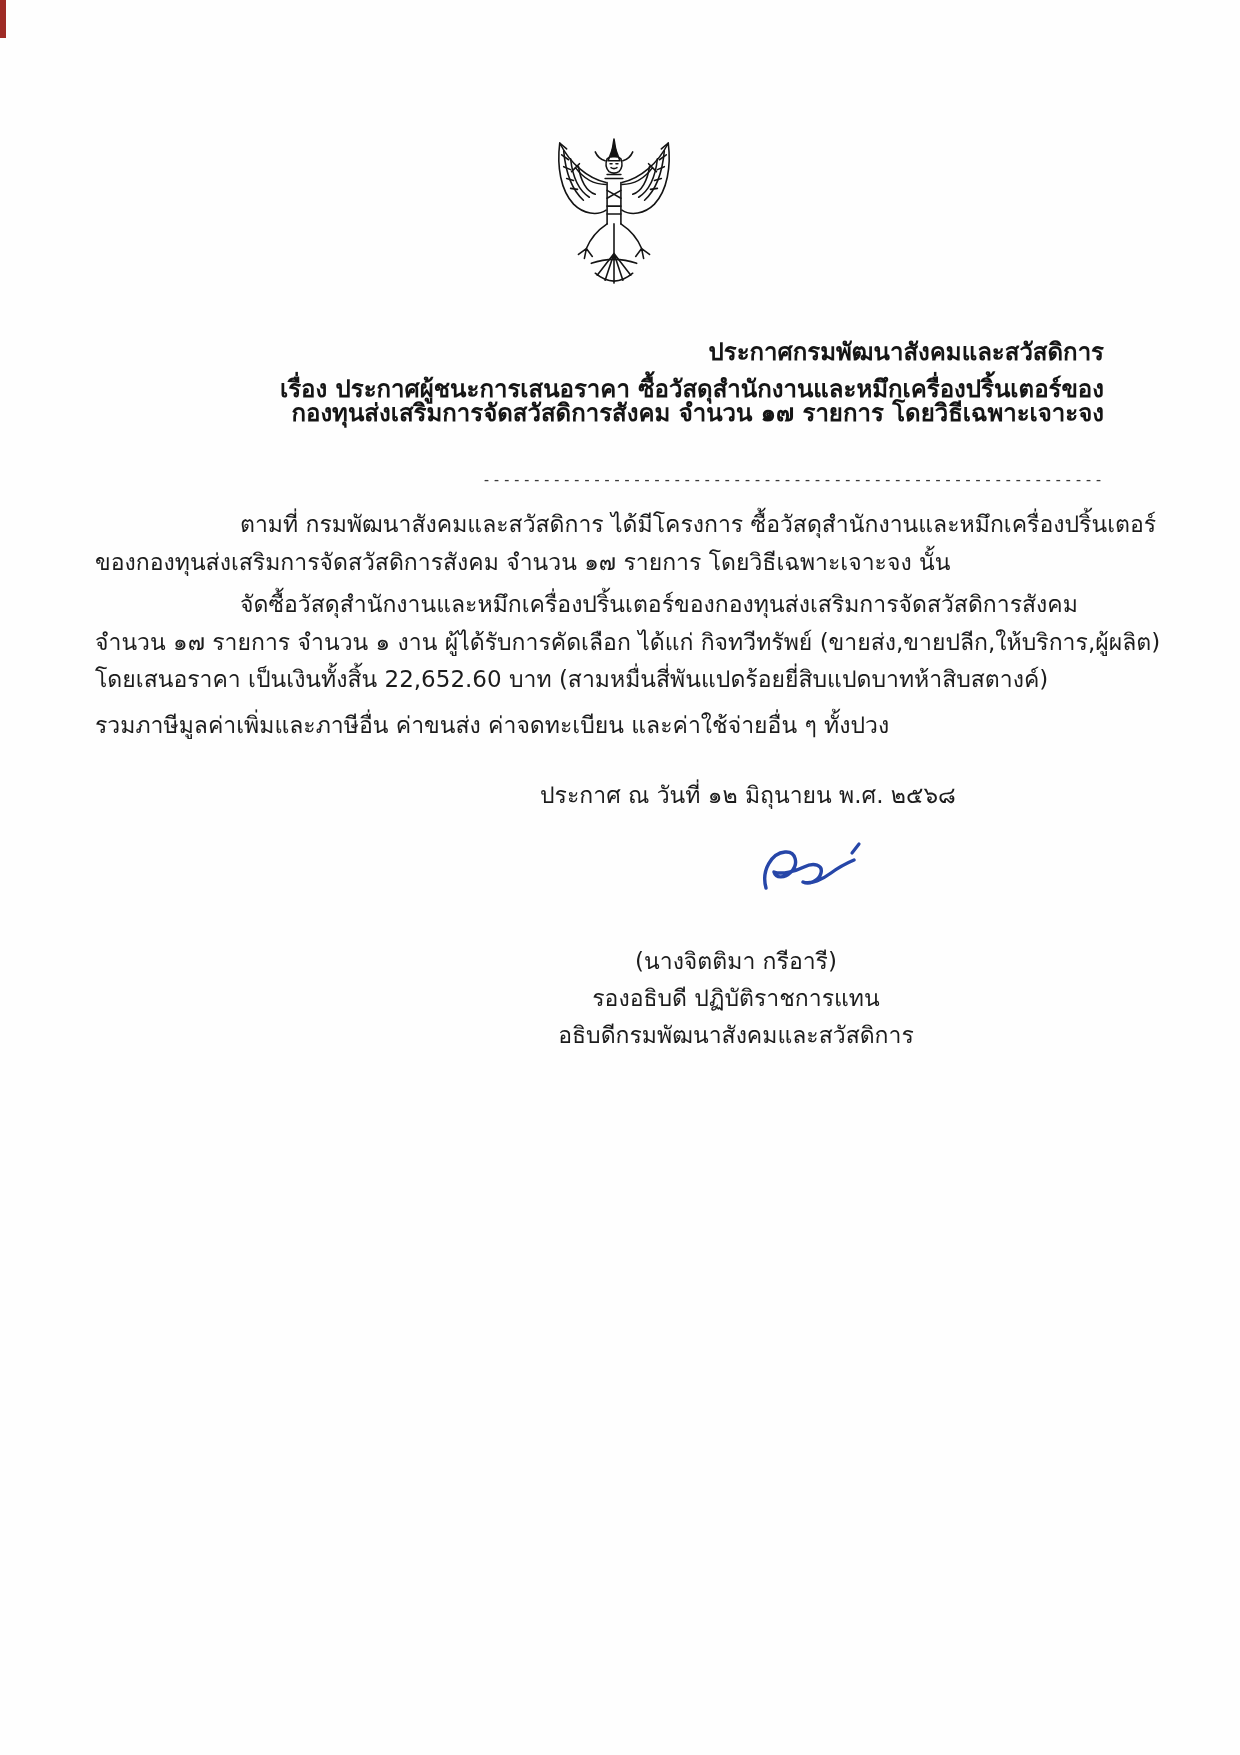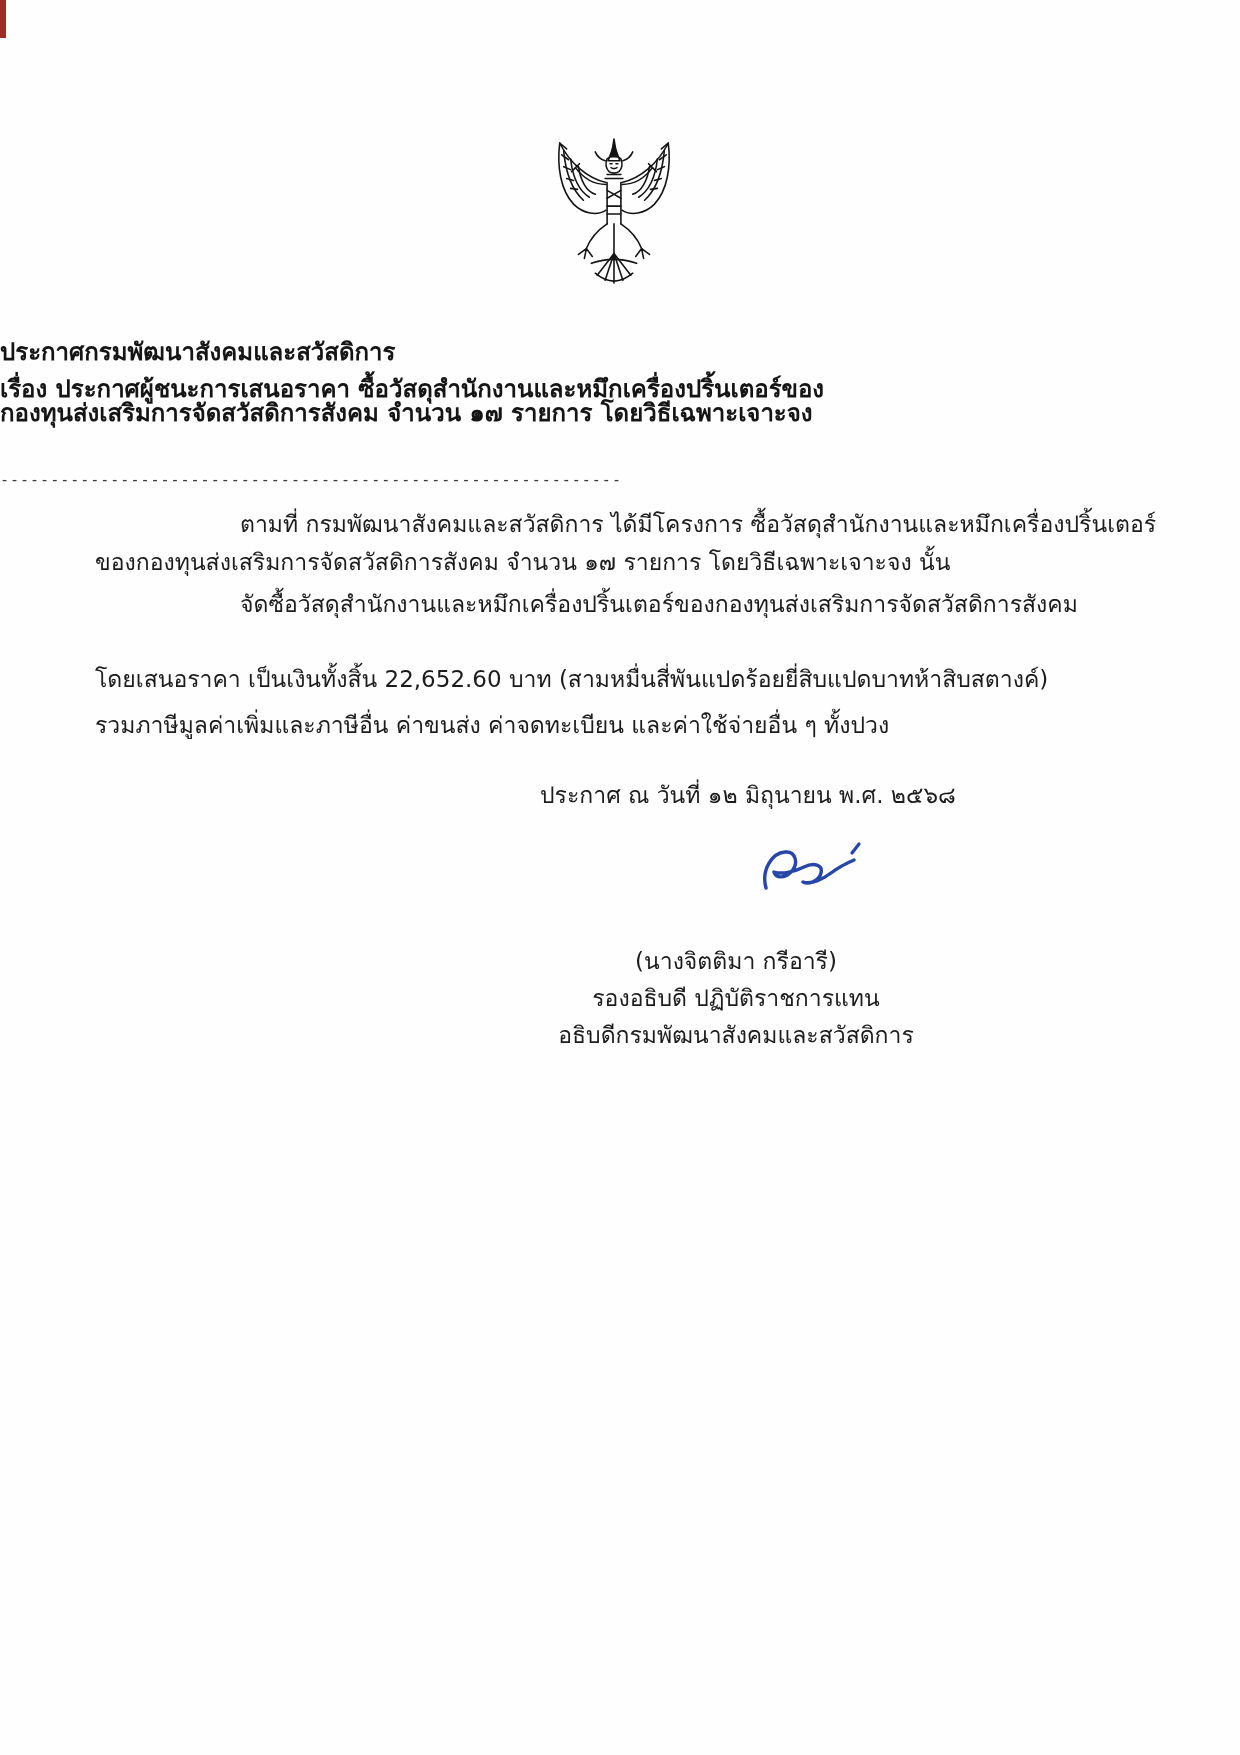--- a/index.html
+++ b/index.html
@@ -13,21 +13,21 @@
     width: 1240px;
     height: 1755px;
     background: #fefefe;
     color: #1b1b1b;
     overflow: hidden;
   }
   .abs { position: absolute; }
   .center-block {
     left: 0;
     width: 1104px;
-    text-align: left;
+    text-align: right;
     white-space: nowrap;
   }
   .title-text {
     font-size: 24px;
     font-weight: bold;
     color: #151515;
   }
   .body-text {
     font-size: 23px;
     color: #1c1c1c;
@@ -106,20 +106,21 @@
 
   <div class="abs center-block title-text" style="top:332px;">ประกาศกรมพัฒนาสังคมและสวัสดิการ</div>
   <div class="abs center-block title-text" style="top:369px;">เรื่อง ประกาศผู้ชนะการเสนอราคา ซื้อวัสดุสำนักงานและหมึกเครื่องปริ้นเตอร์ของ</div>
   <div class="abs center-block title-text" style="top:393px;">กองทุนส่งเสริมการจัดสวัสดิการสังคม จำนวน ๑๗ รายการ โดยวิธีเฉพาะเจาะจง</div>
   <div class="abs center-block divider-text" style="top:471px;">--------------------------------------------------------------</div>
 
   <div class="abs body-text" style="left:240px; top:506px;">ตามที่ กรมพัฒนาสังคมและสวัสดิการ ได้มีโครงการ ซื้อวัสดุสำนักงานและหมึกเครื่องปริ้นเตอร์</div>
   <div class="abs body-text" style="left:95px; top:544px;">ของกองทุนส่งเสริมการจัดสวัสดิการสังคม จำนวน ๑๗ รายการ โดยวิธีเฉพาะเจาะจง  นั้น</div>
 
   <div class="abs body-text" style="left:240px; top:586px;">จัดซื้อวัสดุสำนักงานและหมึกเครื่องปริ้นเตอร์ของกองทุนส่งเสริมการจัดสวัสดิการสังคม</div>
+  <div class="abs body-text" style="left:95px; top:624px;">จำนวน ๑๗ รายการ จำนวน ๑ งาน ผู้ได้รับการคัดเลือก ได้แก่ กิจทวีทรัพย์ (ขายส่ง,ขายปลีก,ให้บริการ,ผู้ผลิต)</div>
   <div class="abs body-text" style="left:95px; top:661px;">โดยเสนอราคา เป็นเงินทั้งสิ้น 22,652.60 บาท (สามหมื่นสี่พันแปดร้อยยี่สิบแปดบาทห้าสิบสตางค์)</div>
   <div class="abs body-text" style="left:95px; top:699px;margin-top:8px;">รวมภาษีมูลค่าเพิ่มและภาษีอื่น ค่าขนส่ง ค่าจดทะเบียน และค่าใช้จ่ายอื่น ๆ ทั้งปวง</div>
 
   <div class="abs body-text" style="left:540px; top:777px;">ประกาศ ณ วันที่  ๑๒ มิถุนายน พ.ศ. ๒๕๖๘</div>
 
   <svg class="abs" style="left:752px; top:840px;" width="124" height="66" viewBox="0 0 124 66">
     <g stroke="#2646a8" fill="none" stroke-linecap="round" stroke-linejoin="round">
       <path stroke-width="3.4" d="M14 48 C9 30 20 13 33 12 C44 11 47 24 39 32 C33 38 24 39 22 32 C30 35 44 31 52 27 C62 22 71 25 69 33 C67 41 57 45 51 42 C59 45 71 39 79 33 C87 27 95 23 102 20"></path>
       <path stroke-width="3.2" d="M100 13 L107 4"></path>
     </g>

